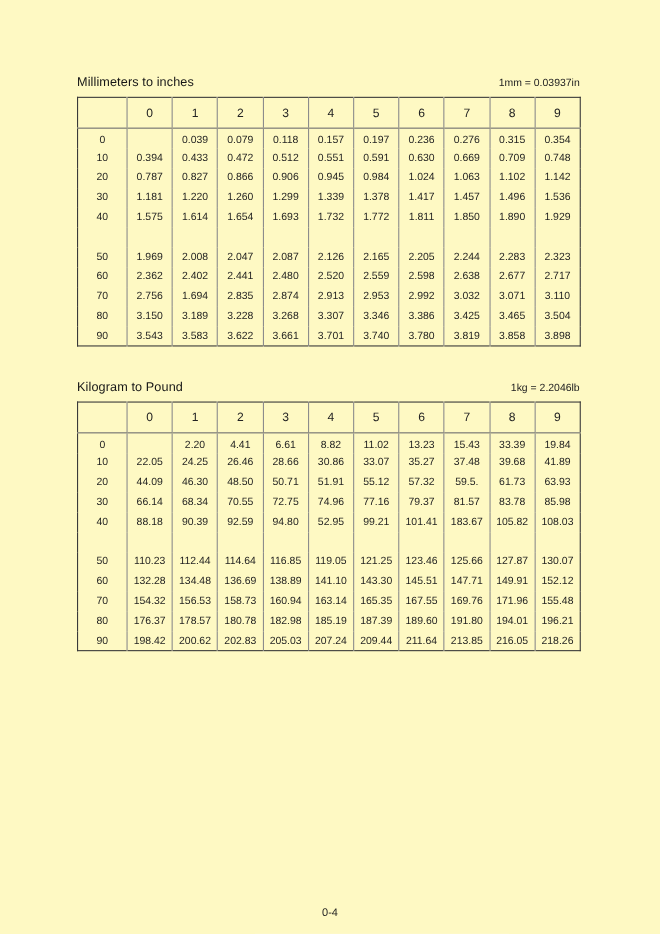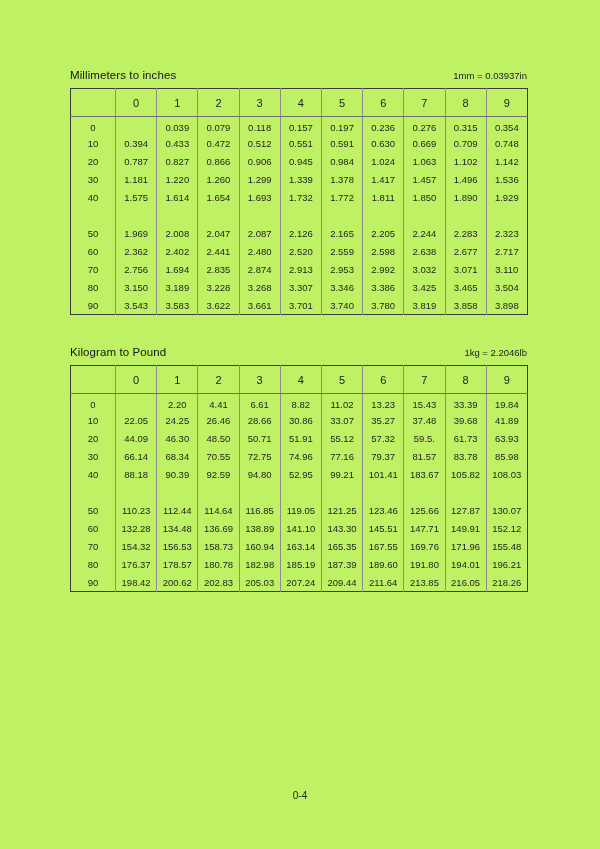--- a/index.html
+++ b/index.html
@@ -3,21 +3,21 @@
 <meta charset="utf-8">
 <style>
   * { margin: 0; padding: 0; box-sizing: border-box; }
   html, body {
     width: 600px; height: 849px;
     background: #ffffff;
     font-family: "Liberation Sans", "DejaVu Sans", sans-serif;
     color: #1b1b1b;
     overflow: hidden;
   }
-  .page { position: relative; width: 600px; height: 849px; background: #bef264; }
+  .page { position: relative; width: 600px; height: 849px; background: #fef9c3; }
 
   .table-section { position: absolute; left: 70px; width: 457px; }
   .section-mm { top: 66px; }
   .section-kg { top: 343px; }
 
   .title-row {
     display: flex;
     justify-content: space-between;
     align-items: flex-end;
     margin-bottom: 7px;
@@ -69,21 +69,21 @@
     line-height: 1.15;
     letter-spacing: -1px;
     white-space: nowrap;
     mix-blend-mode: multiply;
     opacity: 0.93;
     pointer-events: none;
   }
 
   .page-footer {
     position: absolute;
-    top: 790px;
+    top: 825px;
     left: 0;
     width: 600px;
     text-align: center;
     font-size: 10px;
     color: #1f1f1f;
   }
 </style>
 </head>
 <body>
 

